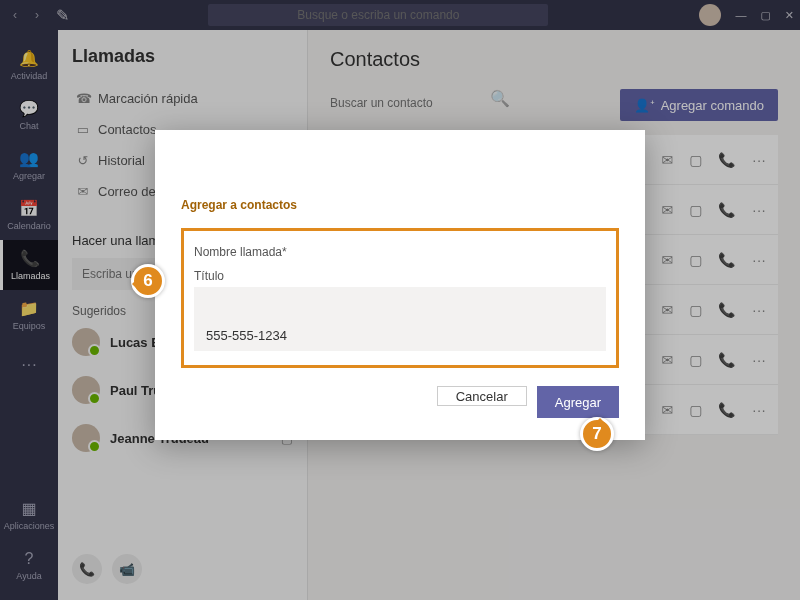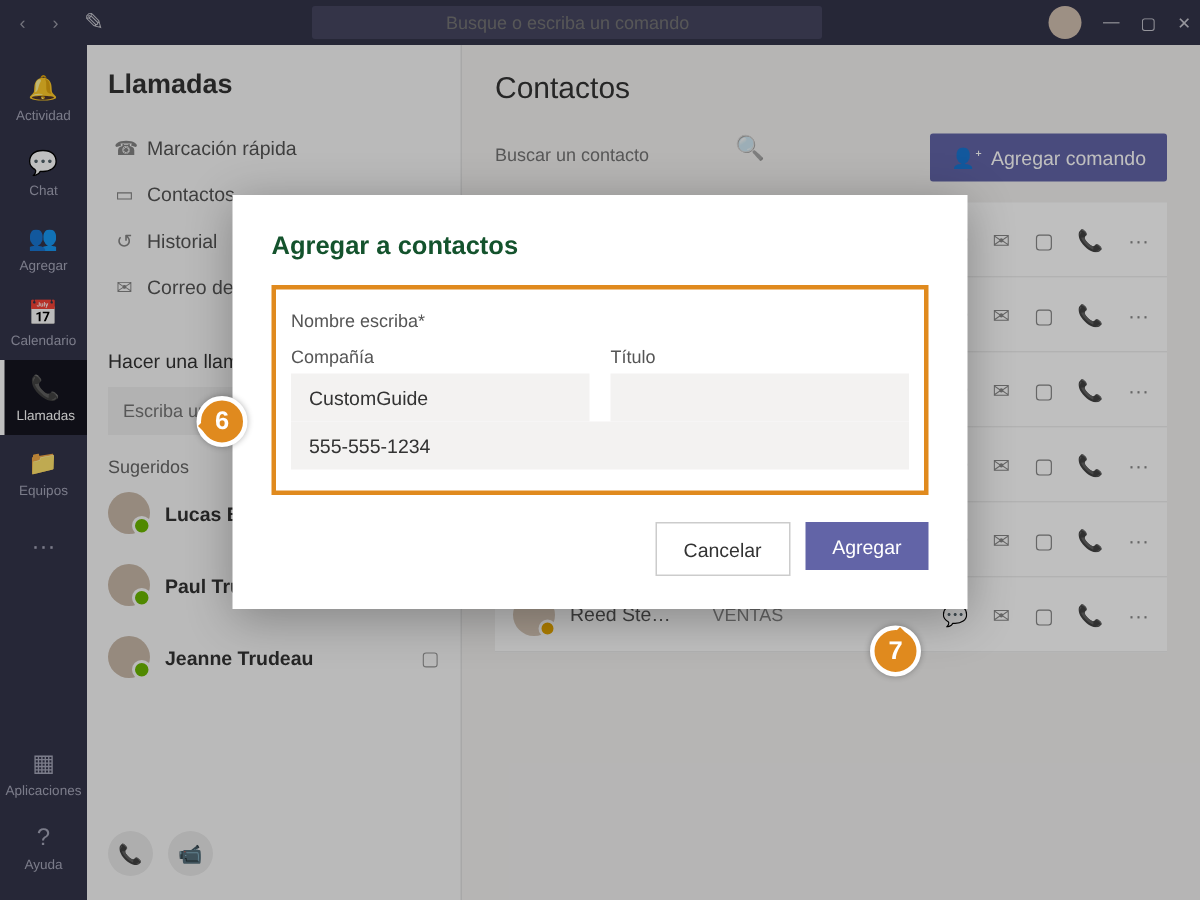--- a/index.html
+++ b/index.html
@@ -50,28 +50,28 @@
   .crow { height:50px; display:flex; align-items:center; background:#fff; border-bottom:1px solid #eee; padding:0 12px; font-size:13px; color:#555; }
   .crow .ca { width:28px; height:28px; border-radius:50%; background:#d8c8b8; margin-right:10px; position:relative; }
   .crow .ca::after { content:''; position:absolute; bottom:-1px; right:-1px; width:8px; height:8px; background:#e8a800; border:2px solid #fff; border-radius:50%; }
   .crow .cname { width:95px; overflow:hidden; white-space:nowrap; text-overflow:ellipsis; }
   .crow .ctag { width:80px; color:#888; font-size:12px; }
   .crow .actions { margin-left:auto; display:flex; gap:16px; color:#888; font-size:14px; }
 
   
   .overlay { position:absolute; inset:0; background:rgba(0,0,0,0.25); display:flex; align-items:flex-start; justify-content:center; padding-top:130px; }
   .modal { width:490px; background:#fff; padding:24px 26px 22px; box-shadow:0 6px 30px rgba(0,0,0,0.3); }
-  .modal h3 { font-size:17px; font-weight:700; color:#14532d; margin-bottom:16px; }
+  .modal h3 { font-size:12px; font-weight:700; color:#a16207; margin-bottom:16px;margin-top:44px; }
   .formgrid { border:3px solid #e08a1e; padding:8px 10px 14px; }
   .fld-label { font-size:12px; color:#555; margin-top:6px; margin-bottom:4px; }
   .fld { width:100%; height:32px; background:#f3f2f1; border:none; padding:0 12px; font-size:13px; color:#333; }
   .tworow { display:flex; gap:14px; }
   .tworow > div { flex:1; }
   .modal-actions { display:flex; justify-content:flex-end; gap:10px; margin-top:18px; }
-  .btn-cancel { height:36px; padding:0 18px; background:#fff; border:1px solid #ccc; font-size:13px; color:#333; }
+  .btn-cancel { height:20px; padding:0 18px; background:#fff; border:1px solid #ccc; font-size:13px; color:#333; }
   .btn-add { height:32px; padding:0 18px; background:#6264a7; color:#fff; border:none; font-size:13px; }
 
   
   .bubble { position:absolute; width:34px; height:34px; background:#e08a1e; color:#fff; font-size:17px; font-weight:700; border-radius:50%; display:flex; align-items:center; justify-content:center; border:3px solid #fff; box-shadow:0 0 4px rgba(0,0,0,.3); z-index:50;}
   .bubble.tip-left::before { content:''; position:absolute; left:-9px; top:10px; border:7px solid transparent; border-right-color:#e08a1e; }
   .bubble.tip-top::before { content:''; position:absolute; top:-9px; left:10px; border:7px solid transparent; border-bottom-color:#e08a1e; }
 </style>
 </head>
 <body>
 
@@ -263,26 +263,22 @@
           <span>···</span>
         </div>
       </div>
   </div>
 </div>
 
 <div class="overlay">
   <div class="modal">
     <h3>Agregar a contactos</h3>
     <div class="formgrid">
-      <div class="fld-label">Nombre escriba*</div>
+      <div class="fld-label">Nombre llamada*</div>
       <div class="tworow">
-        <div>
-          <div class="fld-label">Compañía</div>
-          <input class="fld" value="CustomGuide" style="">
-        </div>
         <div>
           <div class="fld-label">Título</div>
           <input class="fld" value="" style="">
         </div>
       </div>
       <input class="fld" value="555-555-1234" style="">
     </div>
     <div class="modal-actions">
       <button class="btn-cancel">Cancelar</button>
       <button class="btn-add">Agregar</button>

